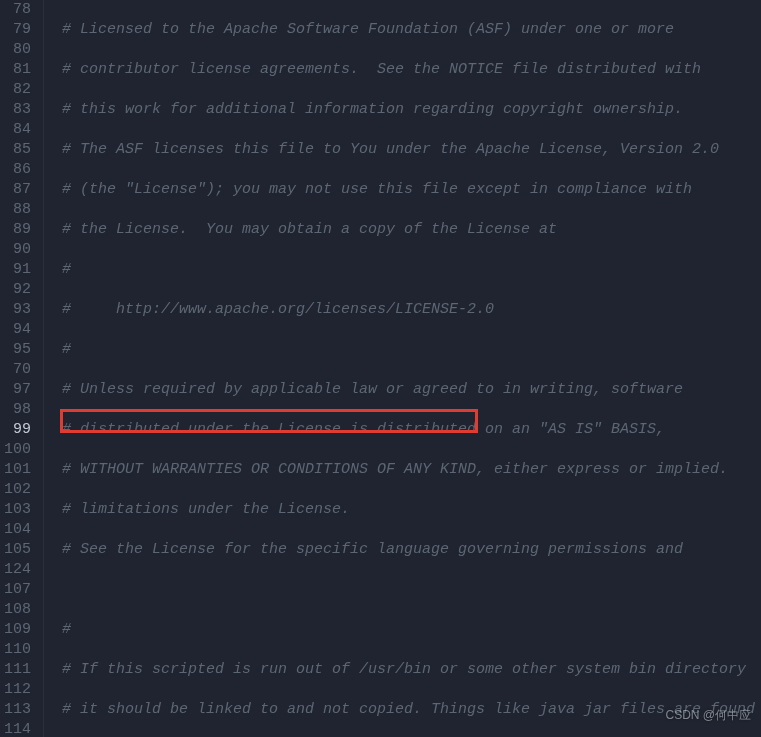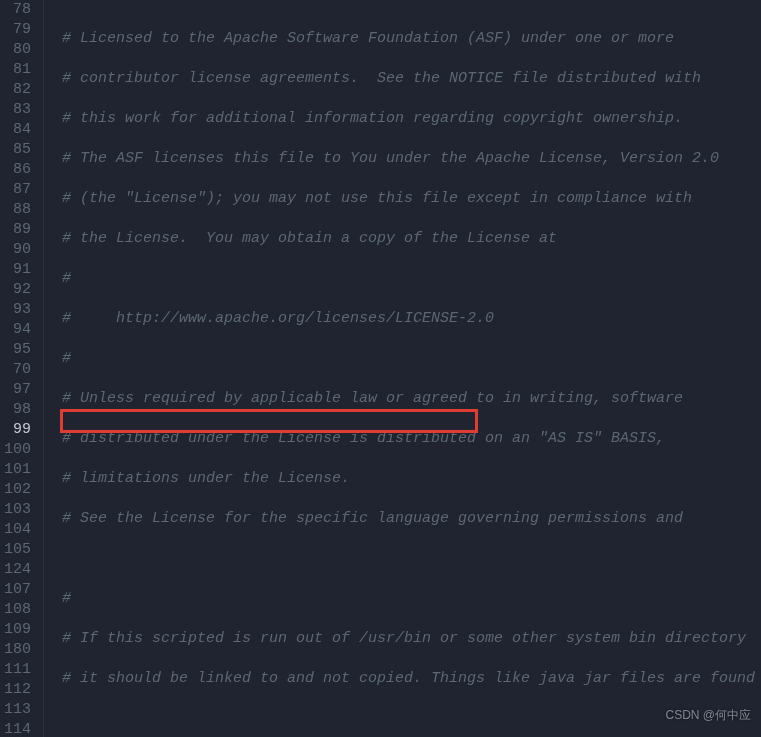--- a/index.html
+++ b/index.html
@@ -29,21 +29,20 @@
     width: 44px;
   }
   .gutter .ln { height: 20px; }
   .gutter .ln.current { color: #c2c8d4; }
   .code {
     padding-left: 18px;
     white-space: pre;
     color: #bfc7d5;
     position: relative;
     flex: 1;
-    margin-top: 9px;
   }
   .code .row { height: 20px; }
   .c-comment { color: #5c6773; font-style: italic; }
   .c-plain   { color: #bfc7d5; }
   .highlight-box {
     position: absolute;
     border: 3px solid #e03c31;
     left: 60px;
     top: 409px;
     width: 418px;
@@ -91,38 +90,39 @@
       <div class="ln">100</div>
       <div class="ln">101</div>
       <div class="ln">102</div>
       <div class="ln">103</div>
       <div class="ln">104</div>
       <div class="ln">105</div>
       <div class="ln">124</div>
       <div class="ln">107</div>
       <div class="ln">108</div>
       <div class="ln">109</div>
-      <div class="ln">180</div>
+      <div class="ln">110</div>
       <div class="ln">111</div>
       <div class="ln">112</div>
       <div class="ln">113</div>
       <div class="ln">114</div>
     </div>
   <div class="code">
 <div class="row"><span class="c-comment"># Licensed to the Apache Software Foundation (ASF) under one or more</span></div>
 <div class="row"><span class="c-comment"># contributor license agreements.  See the NOTICE file distributed with</span></div>
 <div class="row"><span class="c-comment"># this work for additional information regarding copyright ownership.</span></div>
 <div class="row"><span class="c-comment"># The ASF licenses this file to You under the Apache License, Version 2.0</span></div>
 <div class="row"><span class="c-comment"># (the "License"); you may not use this file except in compliance with</span></div>
 <div class="row"><span class="c-comment"># the License.  You may obtain a copy of the License at</span></div>
 <div class="row"><span class="c-comment">#</span></div>
 <div class="row"><span class="c-comment">#     http://www.apache.org/licenses/LICENSE-2.0</span></div>
 <div class="row"><span class="c-comment">#</span></div>
 <div class="row"><span class="c-comment"># Unless required by applicable law or agreed to in writing, software</span></div>
 <div class="row"><span class="c-comment"># distributed under the License is distributed on an "AS IS" BASIS,</span></div>
+<div class="row"><span class="c-comment"># WITHOUT WARRANTIES OR CONDITIONS OF ANY KIND, either express or implied.</span></div>
 <div class="row"><span class="c-comment"># limitations under the License.</span></div>
 <div class="row"><span class="c-comment"># See the License for the specific language governing permissions and</span></div>
 <div class="row"><span class="c-plain"></span></div>
 <div class="row"><span class="c-comment">#</span></div>
 <div class="row"><span class="c-comment"># If this scripted is run out of /usr/bin or some other system bin directory</span></div>
 <div class="row"><span class="c-comment"># it should be linked to and not copied. Things like java jar files are found</span></div>
 
 
 
 

